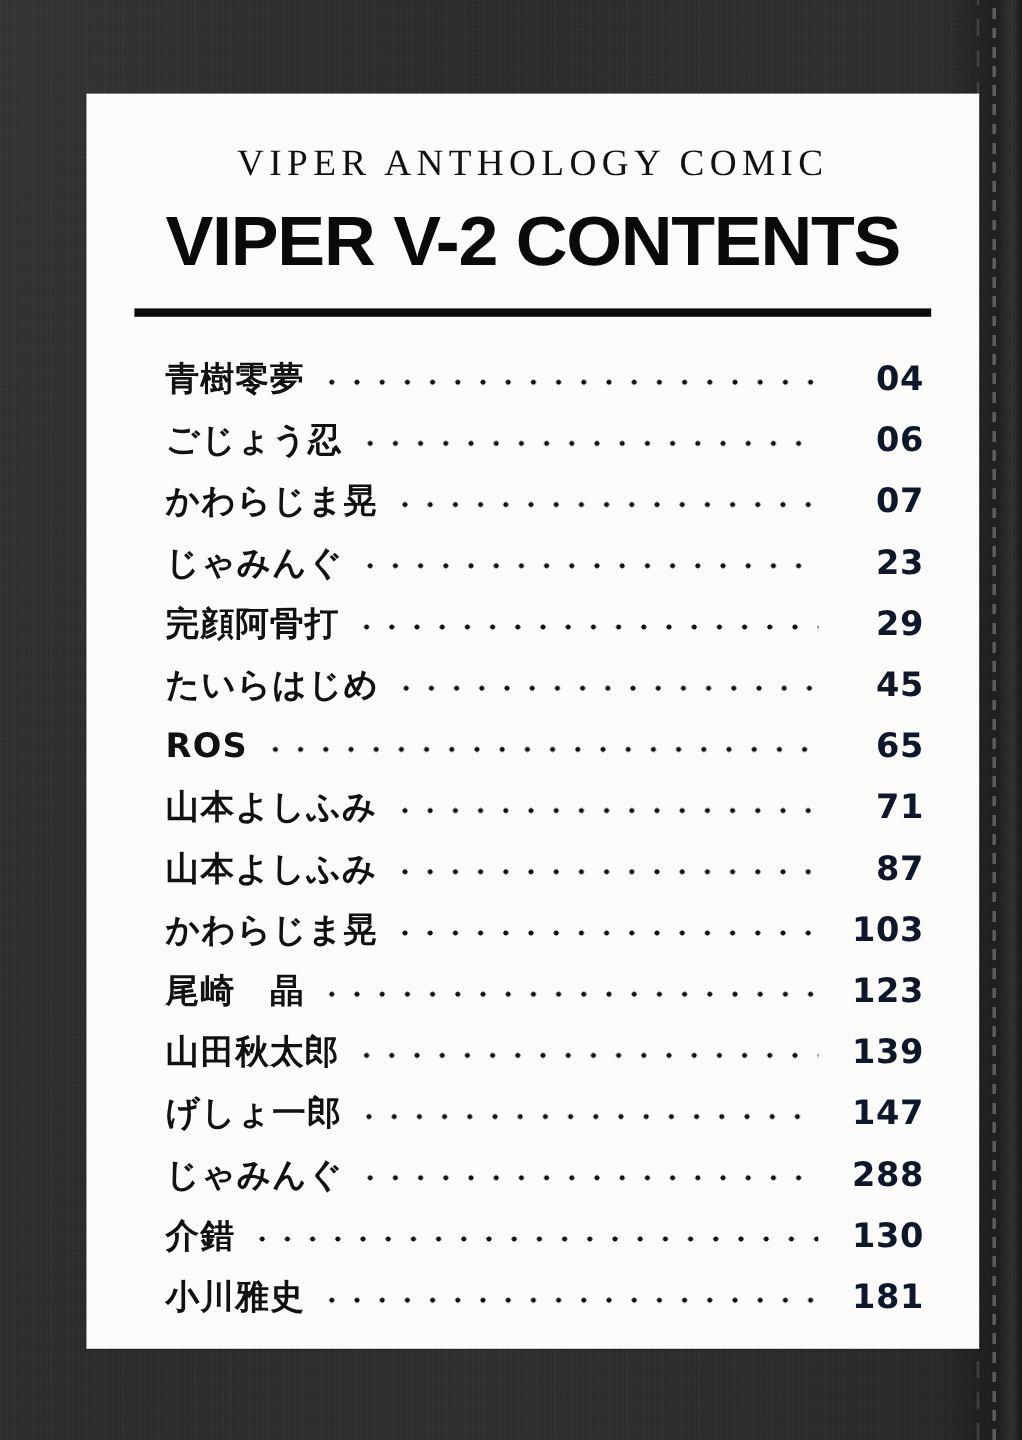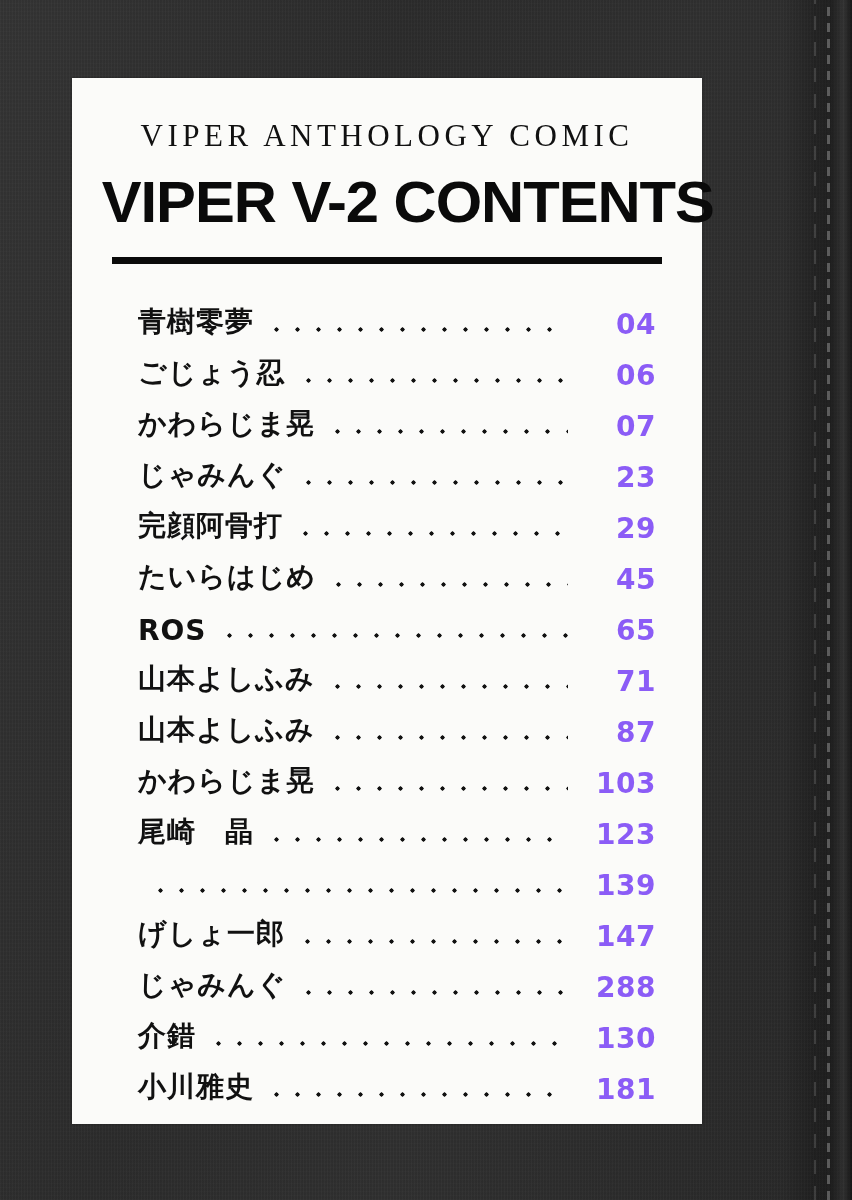--- a/index.html
+++ b/index.html
@@ -48,21 +48,21 @@
     width: 2px;
     height: 1200px;
     background: repeating-linear-gradient(0deg, rgba(200,200,200,0.18) 0px, rgba(200,200,200,0.18) 14px, rgba(30,30,30,0.2) 14px, rgba(30,30,30,0.2) 26px);
   }
 
   
   .contents-card {
     position: absolute;
     left: 72px;
     top: 78px;
-    width: 630px;
+    width: 744px;
     height: 1046px;
     background: #fbfbf9;
     box-shadow: 0 0 2px rgba(0,0,0,0.35);
   }
 
   .card-inner {
     padding: 24px 38px 0 38px;
     height: 100%;
     box-sizing: border-box;
   }
@@ -95,21 +95,21 @@
     margin: 22px 2px 0 2px;
   }
 
   .toc {
     margin-top: 26px;
     padding: 0 8px 0 28px;
   }
 
   .toc-row {
     display: flex;
-    align-items: flex-end;
+    align-items: center;
     height: 51px;
   }
 
   .toc-name {
     font-family: "DejaVu Sans", sans-serif;
     font-size: 28px;
     font-weight: bold;
     color: #111;
     white-space: nowrap;
     flex: 0 0 auto;
@@ -132,21 +132,21 @@
     background-image: radial-gradient(circle, #111 1.9px, rgba(0,0,0,0) 2.3px);
     background-size: 21px 5px;
     background-repeat: repeat-x;
     background-position: left center;
   }
 
   .toc-page {
     font-family: "DejaVu Sans", sans-serif;
     font-size: 28px;
     font-weight: bold;
-    color: #8b5cf6;
+    color: #0f172a;
     flex: 0 0 78px;
     text-align: right;
     letter-spacing: 0.5px;
   }
 </style>
 </head>
 <body>
 
 <div class="page-bg"></div>
 <div class="page-edge"></div>
@@ -222,20 +222,21 @@
         <span class="toc-page">103</span>
       </div>
 
       <div class="toc-row">
         <span class="toc-name">尾崎　晶</span>
         <span class="toc-dots"></span>
         <span class="toc-page">123</span>
       </div>
 
       <div class="toc-row">
+        <span class="toc-name">山田秋太郎</span>
         <span class="toc-dots"></span>
         <span class="toc-page">139</span>
       </div>
 
       <div class="toc-row">
         <span class="toc-name">げしょ一郎</span>
         <span class="toc-dots"></span>
         <span class="toc-page">147</span>
       </div>
 

